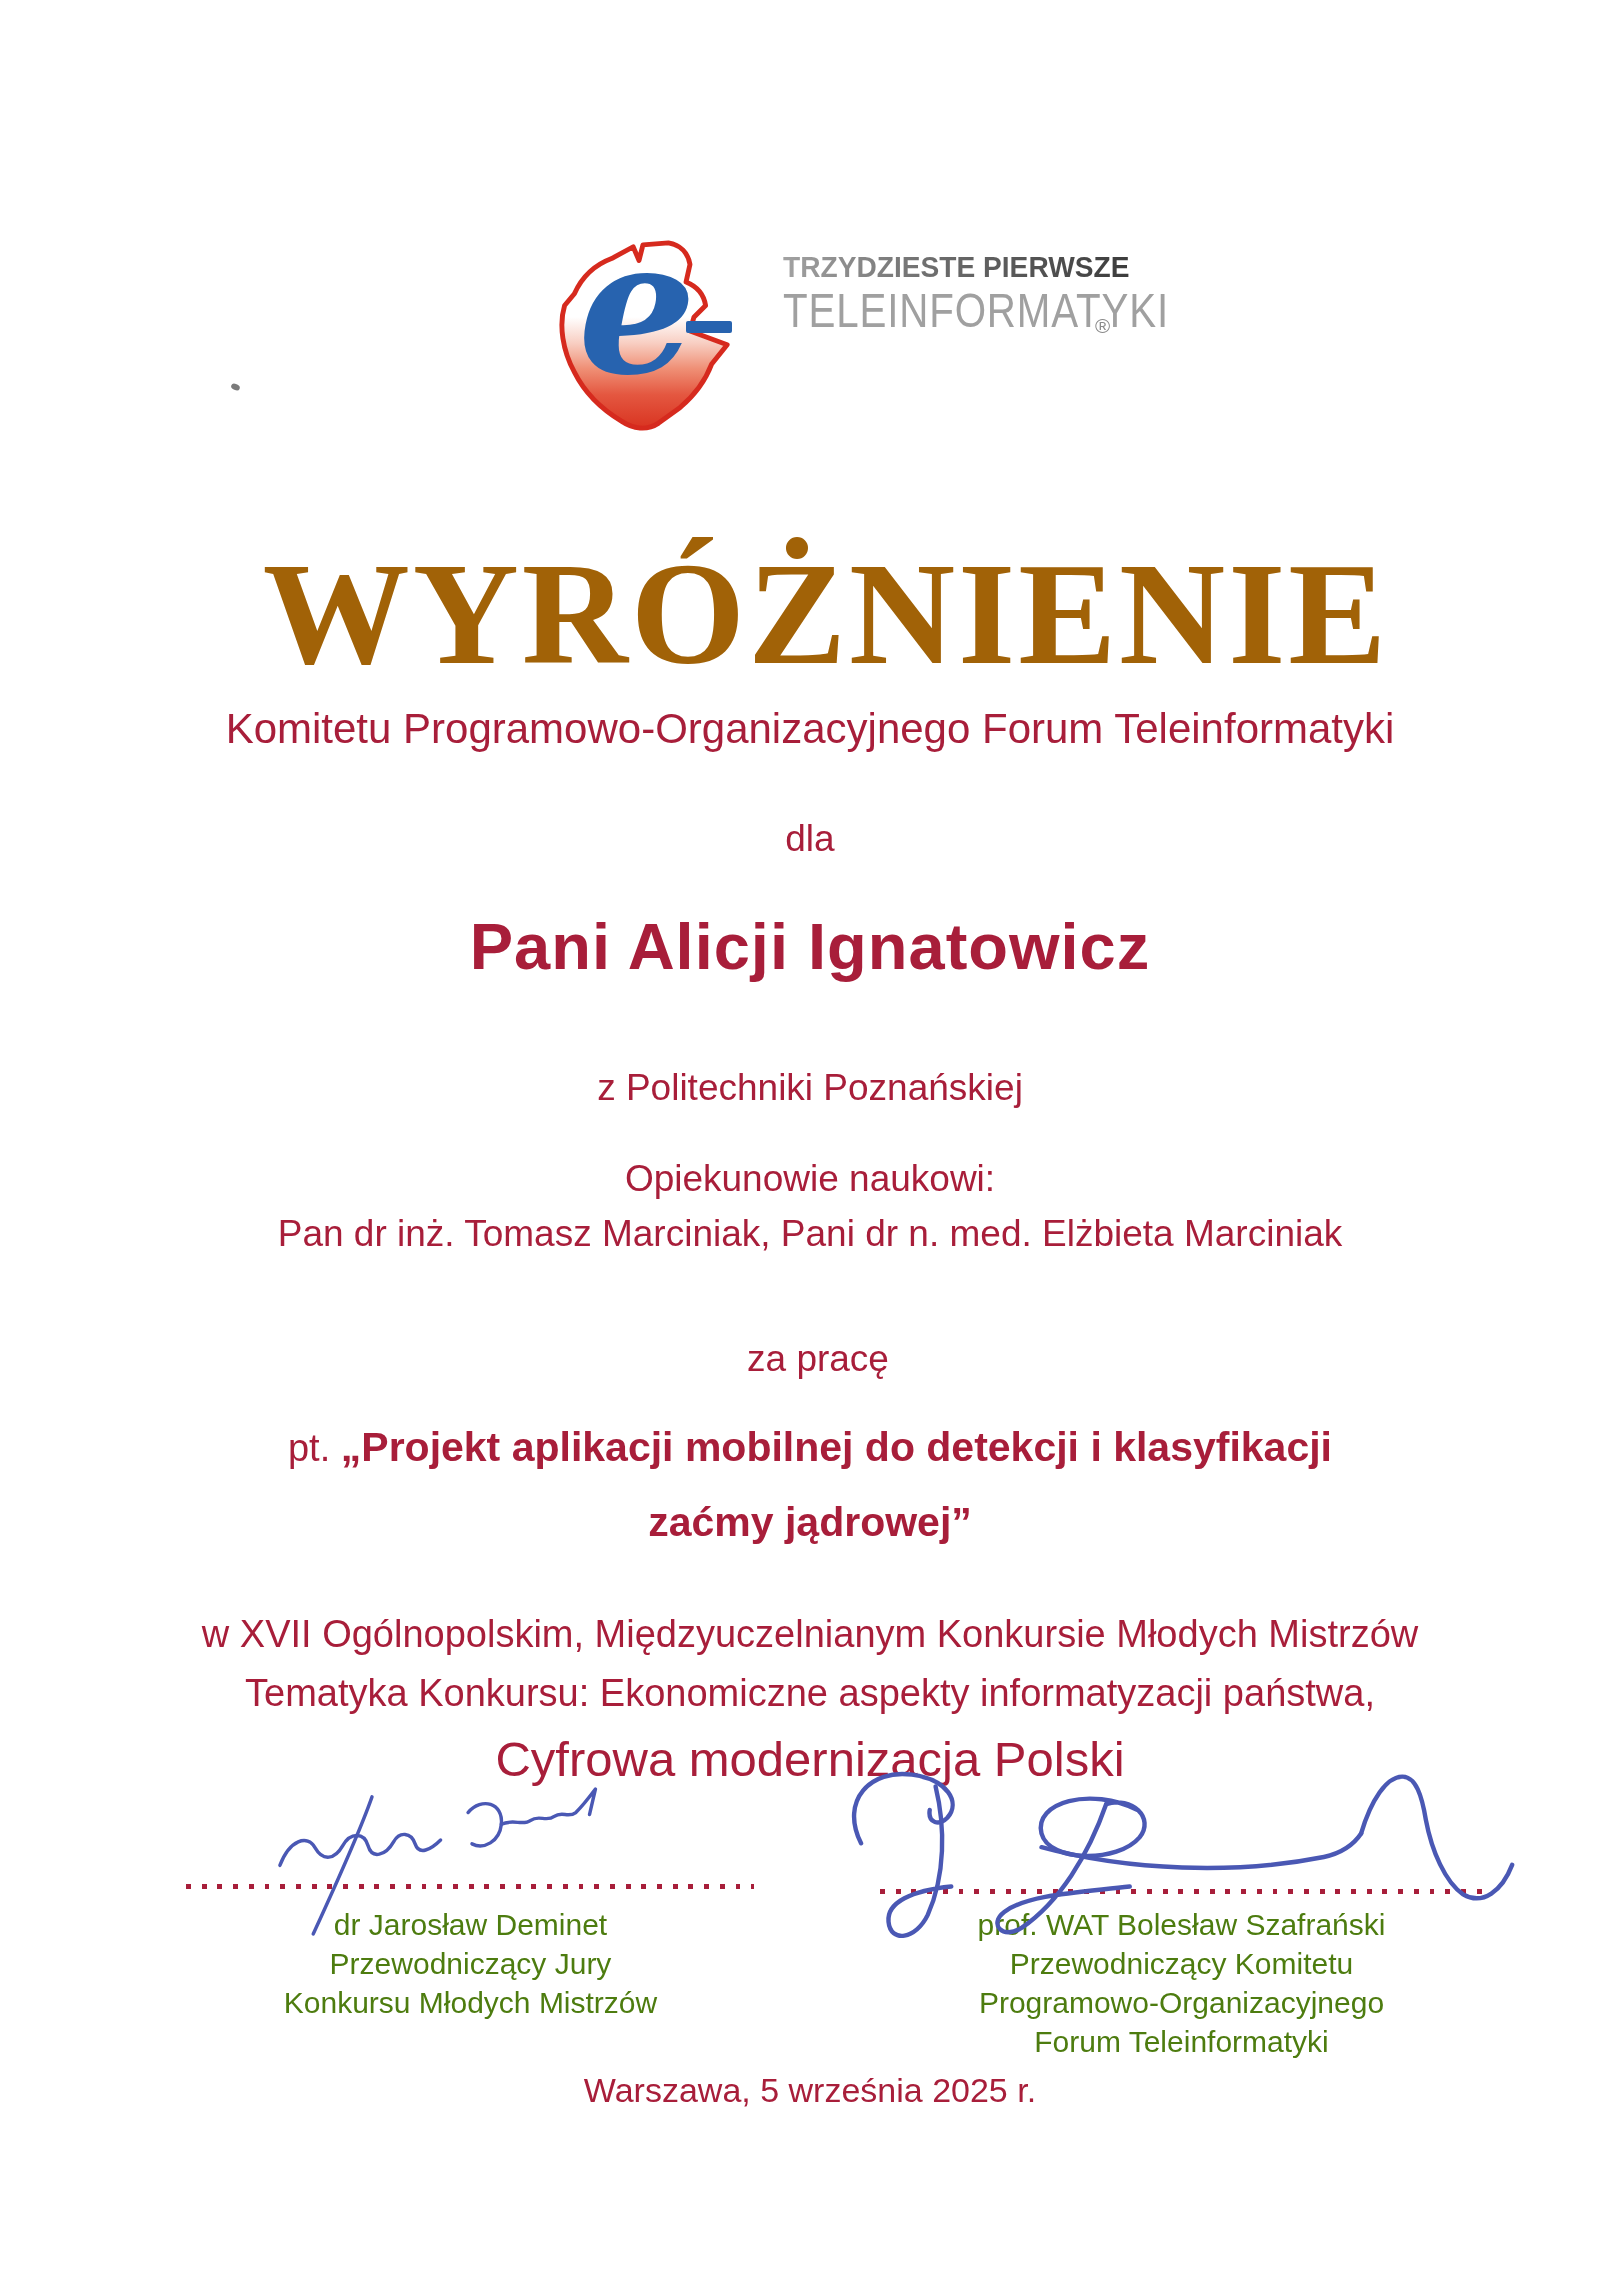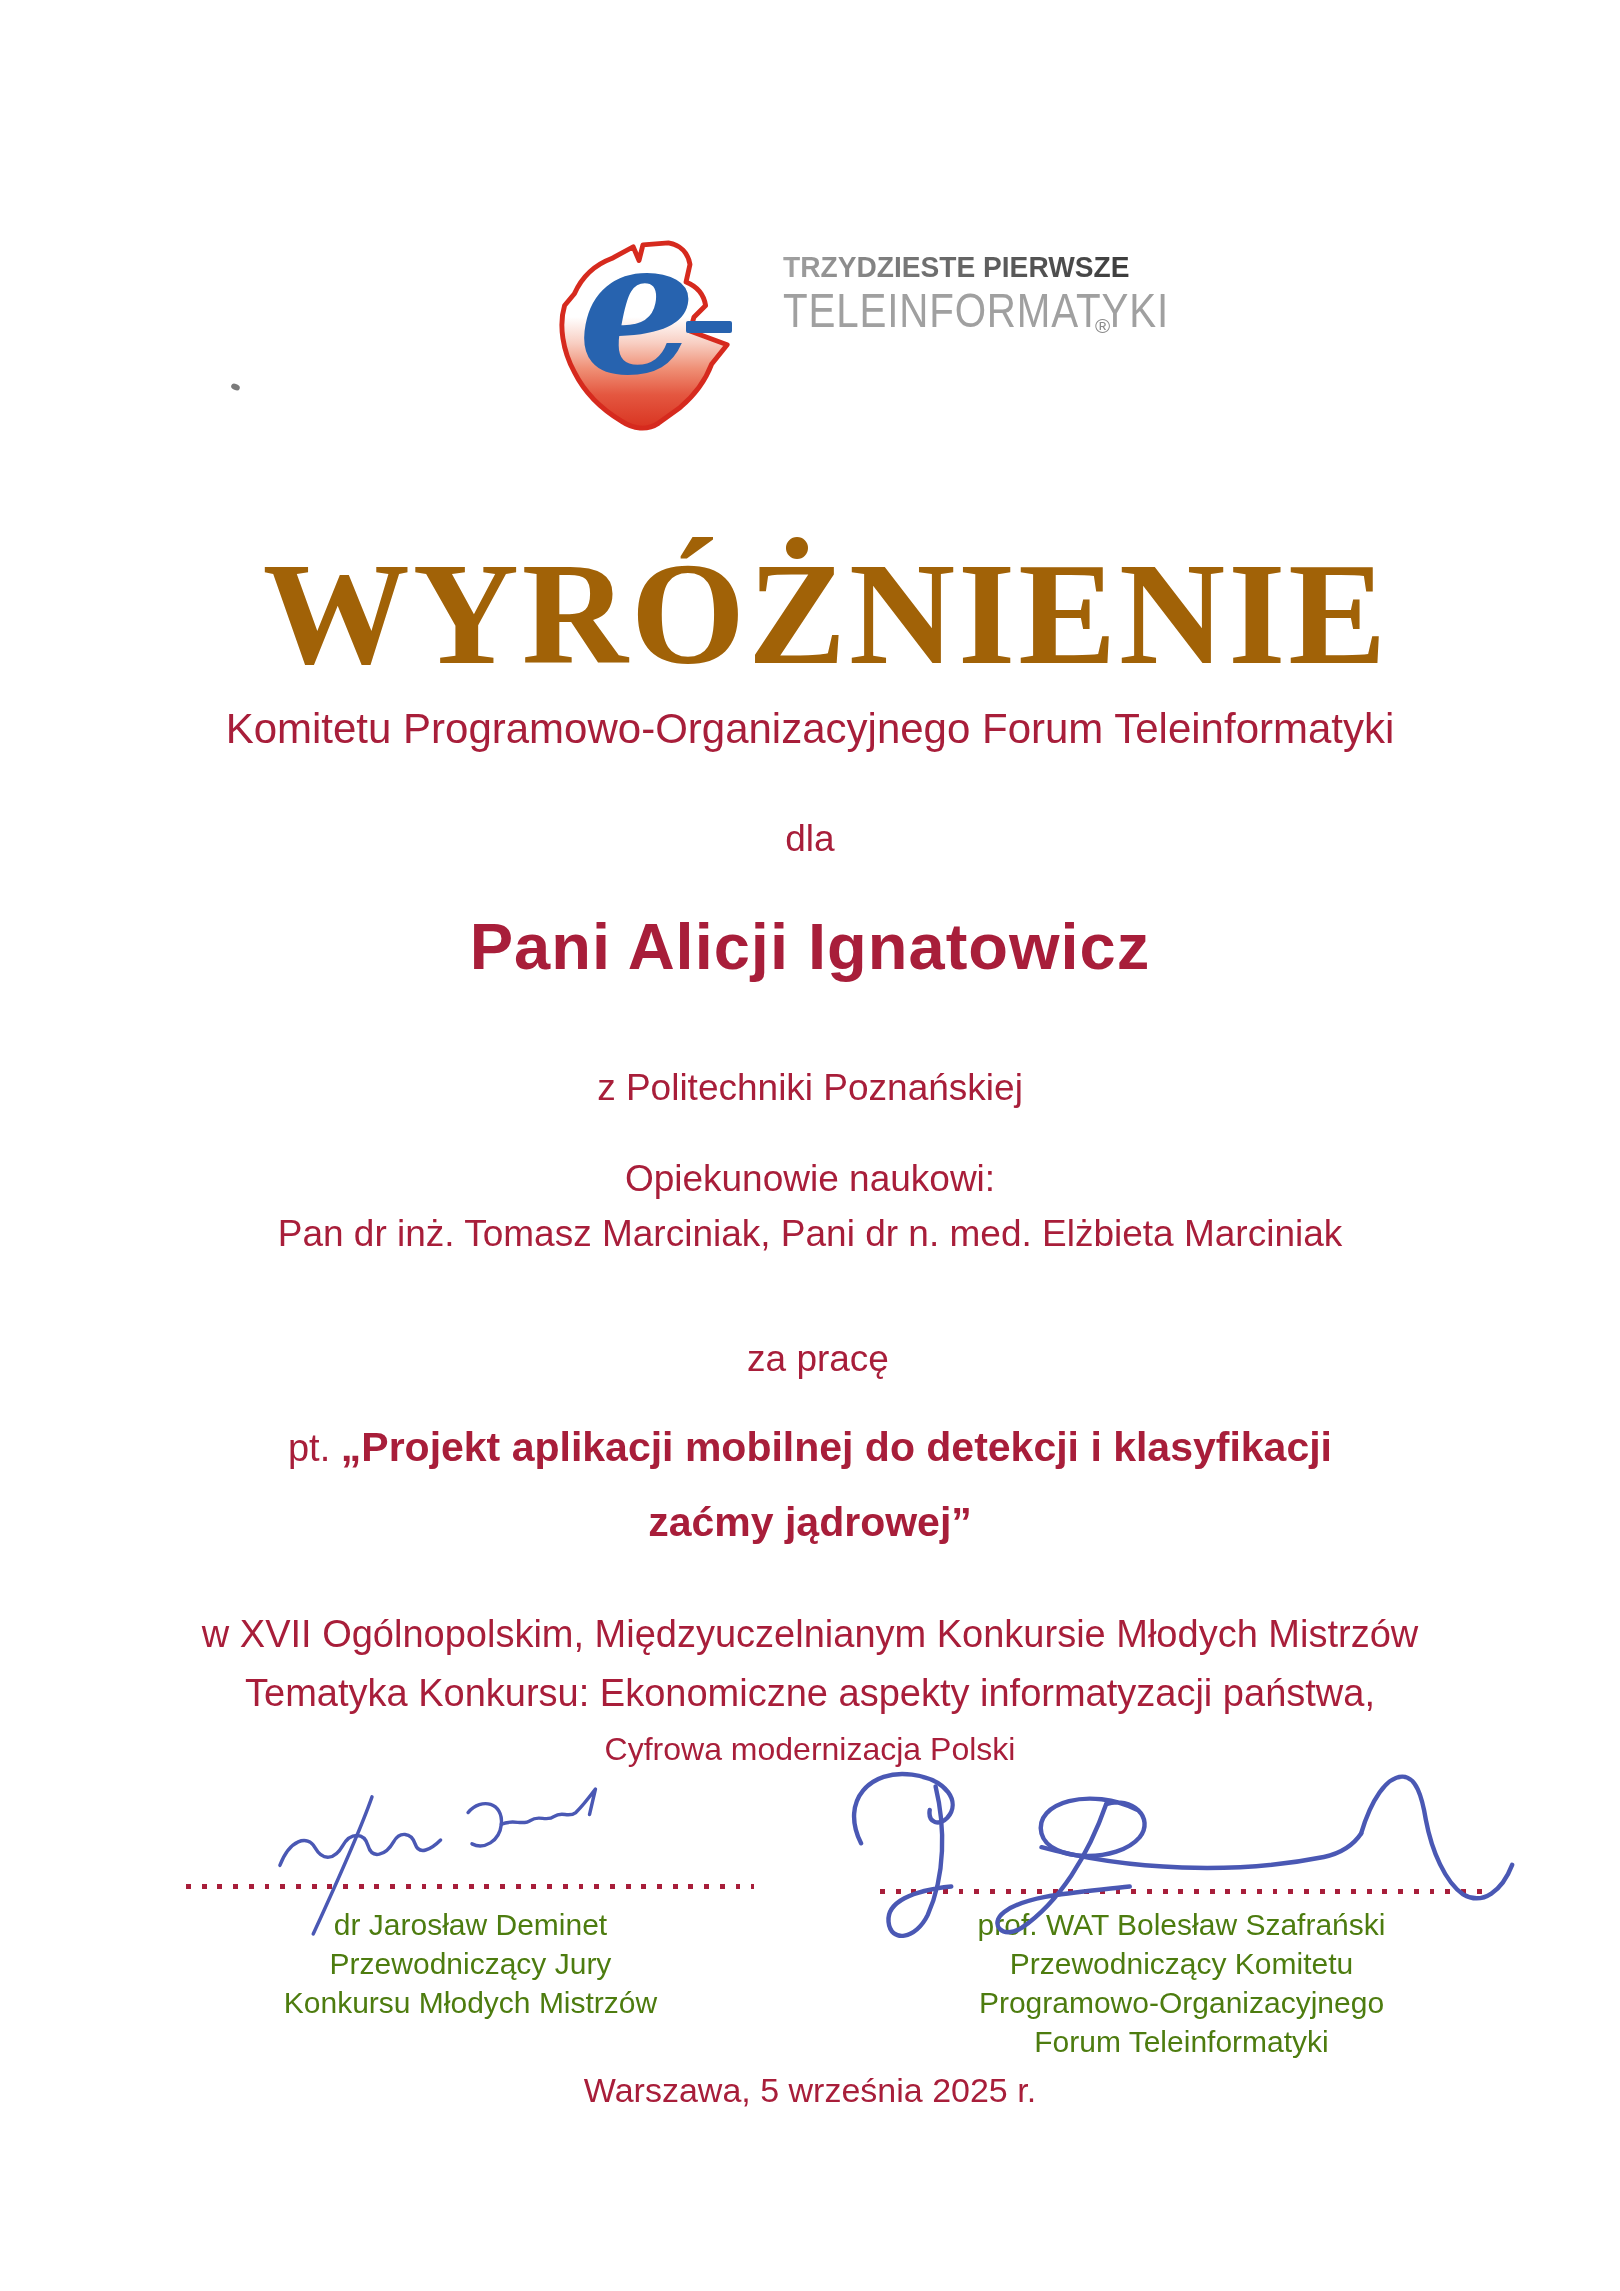--- a/index.html
+++ b/index.html
@@ -52,21 +52,21 @@
   .name{top:908px;font-size:65px;font-weight:700;letter-spacing:1px;}
   .institution{top:1066px;}
   .sup-label{top:1157px;}
   .sup-names{top:1212px;}
   .za-prace{top:1337px;padding-left:8px;}
   .work1{top:1423px;font-size:41px;font-weight:700;}
   .work1 .prefix{font-weight:400;font-size:38px;}
   .work2{top:1498px;font-size:41px;font-weight:700;}
   .contest1{top:1612px;font-size:38px;}
   .contest2{top:1671px;font-size:38px;}
-  .contest3{top:1730px;font-size:32px;}
+  .contest3{top:1730px;font-size:49px;}
 
   
   .sig-line{position:absolute;height:4.9px;
     background:repeating-linear-gradient(to right,#a81e3a 0 4.9px,transparent 4.9px 15.7px);}
   .sig-line-left{top:1884px;left:186px;width:568px;}
   .sig-line-right{top:1889px;left:880px;width:602px;}
   .sig-block{position:absolute;text-align:center;color:#4d7c0f;
     font-size:30px;line-height:39px;}
   .sig-block-left{top:1905px;left:137px;width:667px;}
   .sig-block-right{top:1905px;left:863px;width:637px;}

